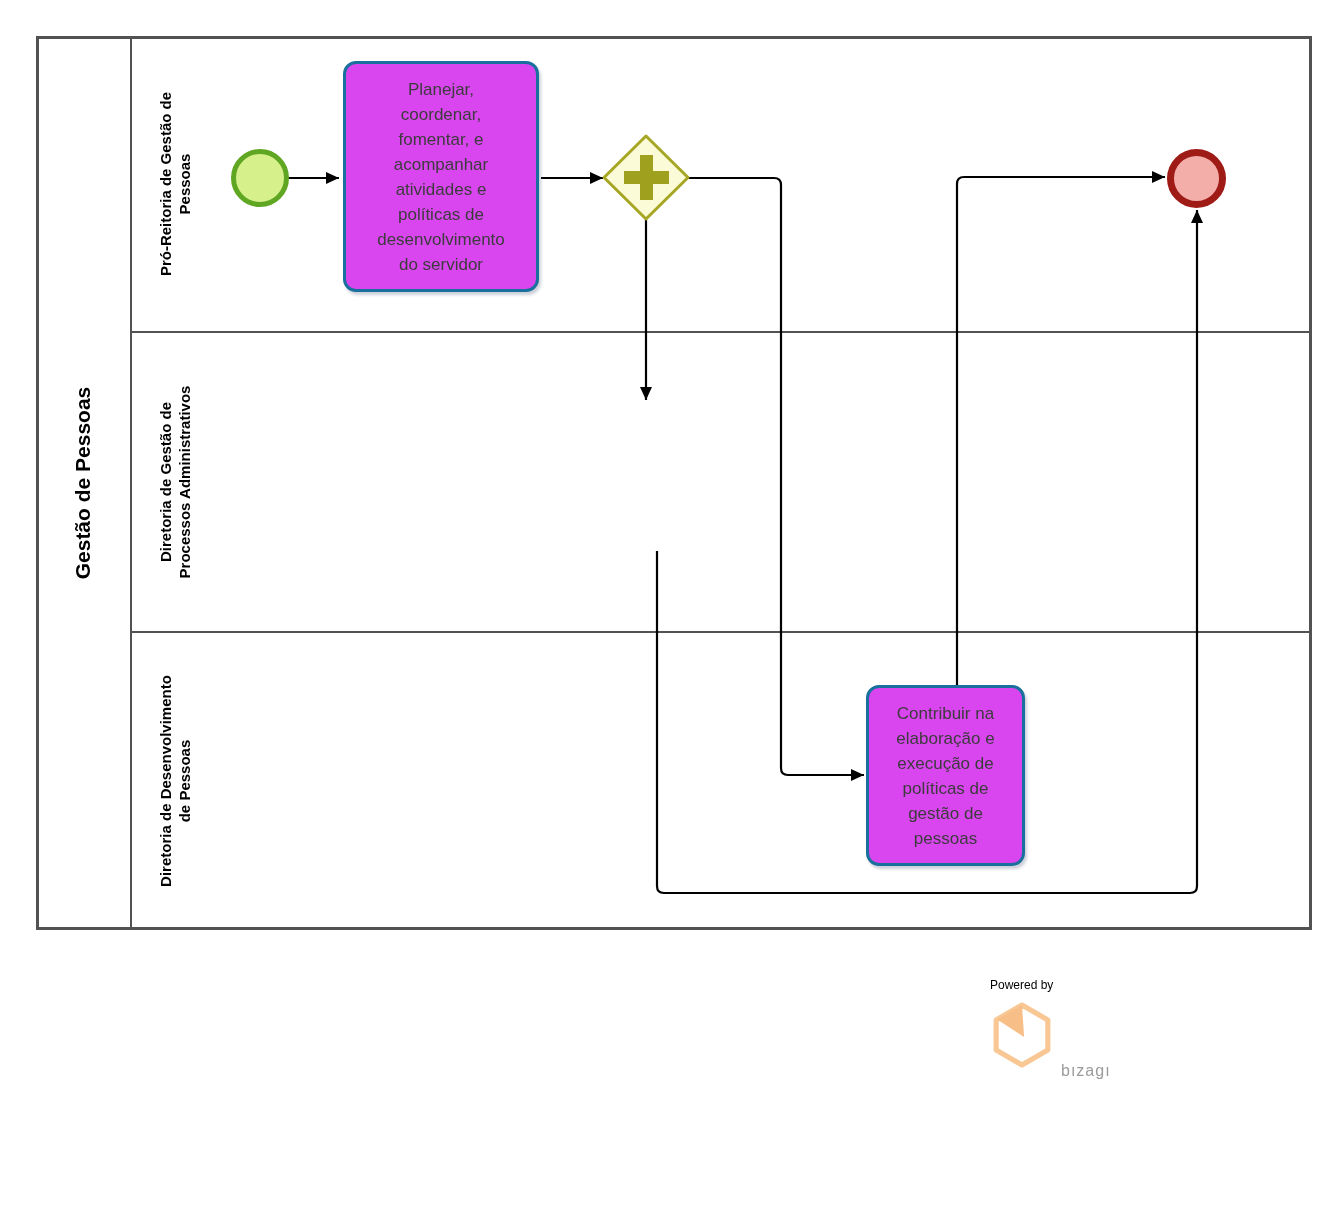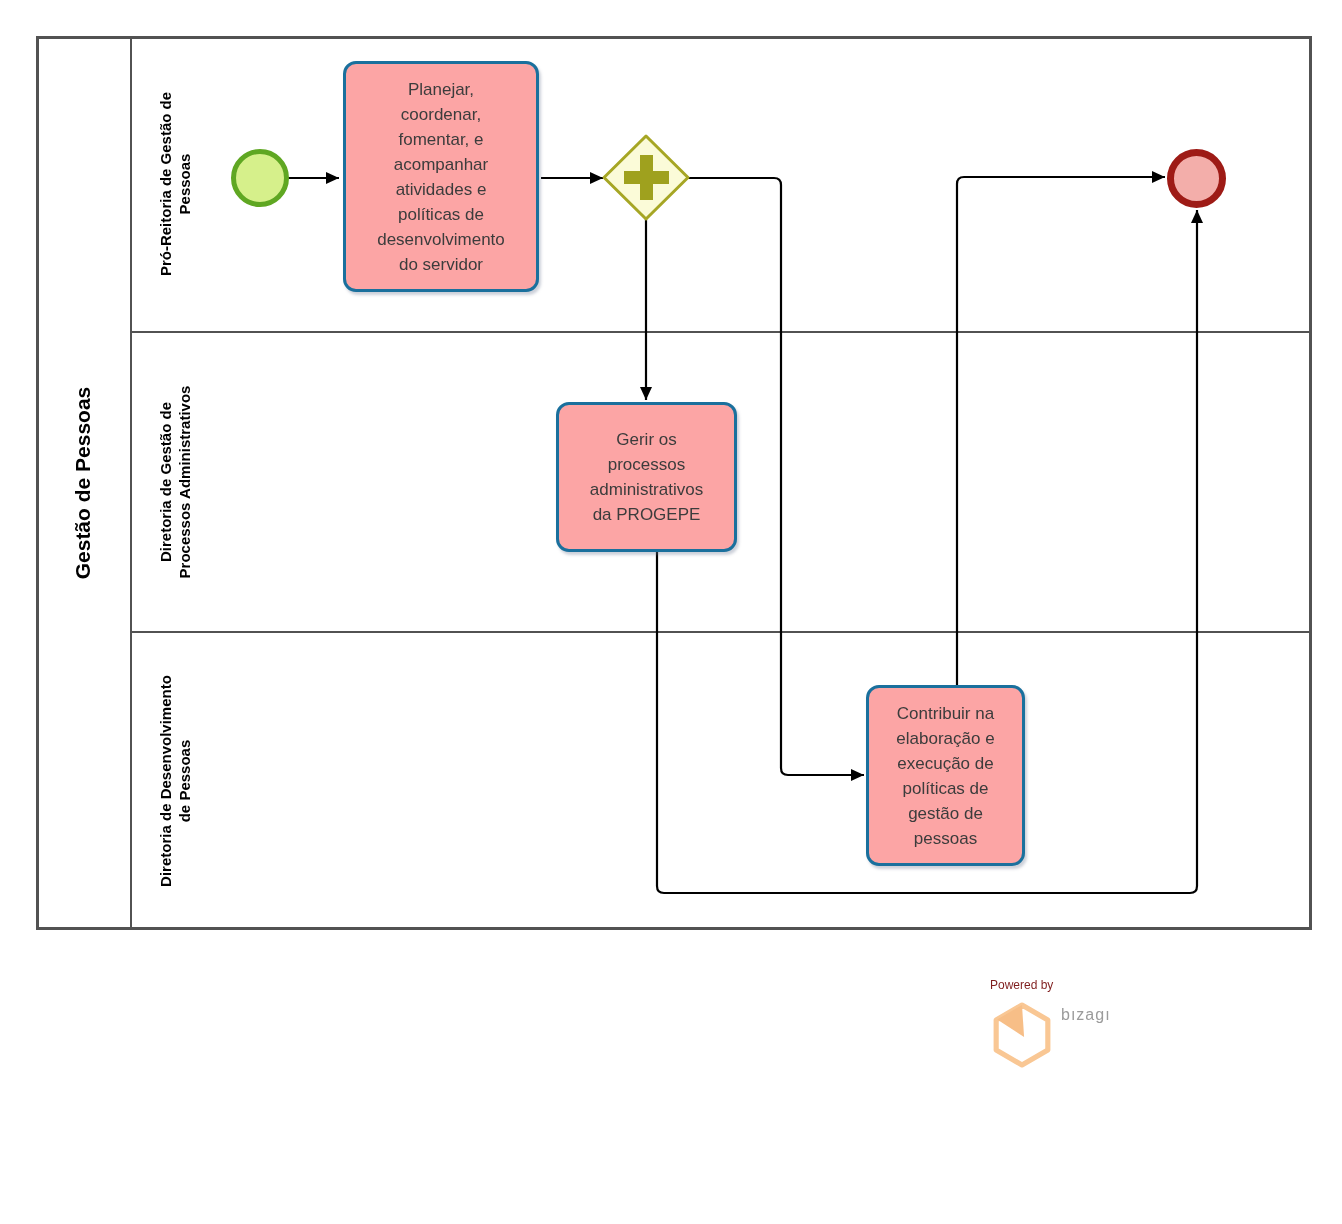--- a/index.html
+++ b/index.html
@@ -8,21 +8,21 @@
     width:1342px; height:1224px;
     background:#ffffff;
     font-family:"Liberation Sans","DejaVu Sans",sans-serif;
     overflow:hidden;
   }
   .diagram-svg { position:absolute; left:0; top:0; z-index:1; }
 
   .task {
     position:absolute; z-index:2;
     box-sizing:border-box;
-    background:#fca5a5;
+    background:#d946ef;
     border:3px solid #1A709D;
     border-radius:13px;
     box-shadow:2px 3px 3px rgba(110,120,145,0.35);
     display:flex; align-items:center; justify-content:center;
     text-align:center;
     white-space:pre-line;
     font-size:17px; line-height:25px; color:#3C3C3C;
   }
   .task-planejar   { left:343px; top:61px;  width:196px; height:231px; }
   .task-gerir      { left:556px; top:402px; width:181px; height:150px; }
@@ -54,23 +54,23 @@
   .lane-label {
     width:300px; height:56px;
     font-size:15px; font-weight:bold; line-height:19px;
     display:flex; align-items:center; justify-content:center;
   }
   .lane-label-1 { left:25px; top:156px; }
   .lane-label-2 { left:25px; top:454px; }
   .lane-label-3 { left:25px; top:753px; }
 
   .logo { position:absolute; z-index:2; }
-  .powered-by { left:990px; top:978px; font-size:12px; color:#7f1d1d; }
+  .powered-by { left:990px; top:978px; font-size:12px; color:#000000; }
   .brand-hex  { left:991px; top:1001px; }
-  .brand-name { left:1061px; top:1006px; font-size:16px; color:#9B9B9B; letter-spacing:1px; }
+  .brand-name { left:1061px; top:1062px; font-size:16px; color:#9B9B9B; letter-spacing:1px; }
   .product-name { left:1056px; top:1022px; font-size:44px; font-weight:bold; color:#F8C18A; letter-spacing:1px; }
 </style>
 </head>
 <body>
 
 <div class="canvas">
 
   <svg class="diagram-svg" width="1342" height="1224" viewBox="0 0 1342 1224">
     <defs>
       <marker id="arrow" markerUnits="userSpaceOnUse" markerWidth="15" markerHeight="13" refX="13" refY="6" orient="auto">
@@ -113,24 +113,20 @@
   <div class="event end-event"></div>
 
   <div class="task task-planejar">Planejar,
 coordenar,
 fomentar, e
 acompanhar
 atividades e
 políticas de
 desenvolvimento
 do servidor</div>
-  <div class="task task-gerir">Gerir os
-processos
-administrativos
-da PROGEPE</div>
   <div class="task task-contribuir">Contribuir na
 elaboração e
 execução de
 políticas de
 gestão de
 pessoas</div>
 
   <div class="logo powered-by">Powered by</div>
   <div class="logo brand-hex">
     <svg width="62" height="68" viewBox="0 0 60 64">

